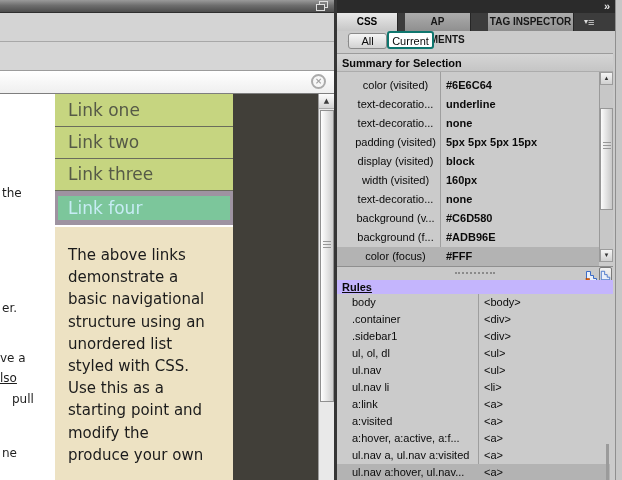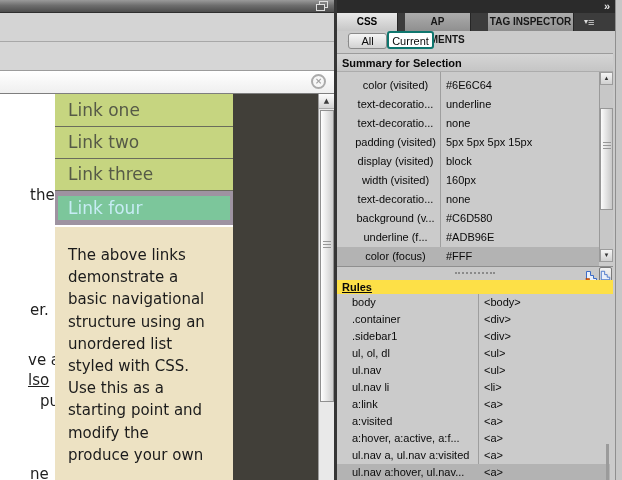--- a/index.html
+++ b/index.html
@@ -27,21 +27,21 @@
   .nav-col{position:absolute;left:55px;top:0;width:178px;}
   .nav-item{height:33px;line-height:32px;padding-left:13px;background:#C6D580;
     border-bottom:1px solid #6B6D5C;font-size:17px;color:#565A47;}
   .nav-item.n2,.nav-item.n3{height:32px;line-height:31px;}
   .nav-item.sel{height:34px;background:#9E93A1;border-bottom:none;position:relative;padding:0;}
   .nav-sel-box{position:absolute;left:3px;right:3px;top:5px;bottom:5px;background:#7CC69B;
     line-height:24px;padding-left:10px;font-size:17px;color:#C6ECF4;}
 
   .content-col{position:absolute;left:55px;top:133px;width:178px;height:253px;background:#EDE2C3;}
   .para{padding:17px 0 0 13px;font-size:15px;line-height:22.2px;color:#1B1B1B;}
-  .frag{position:absolute;font-size:15px;color:#1E1E1E;white-space:pre;margin-left:28px;}
+  .frag{position:absolute;font-size:12px;color:#1E1E1E;white-space:pre;}
 
   .doc-scroll{position:absolute;left:318px;top:0;width:16px;height:386px;background:#E9E9E9;border-left:1px solid #9C9C9C;}
   .doc-scroll .sbtn{height:15px;background:linear-gradient(#FDFDFD,#D4D4D4);border-bottom:1px solid #ABABAB;
     text-align:center;font-size:7px;line-height:15px;color:#3B3B3B;}
   .doc-thumb{position:absolute;left:1px;top:16px;width:14px;height:292px;
     background:linear-gradient(90deg,#FFFFFF,#CDCDCD);border:1px solid #909090;}
   .grip{position:absolute;left:50%;transform:translateX(-50%);width:8px;height:9px;
     background:repeating-linear-gradient(#979797 0 1px,rgba(0,0,0,0) 1px 3px);}
   .doc-thumb .grip{top:130px;}
 
@@ -64,28 +64,28 @@
 
   .mode-all{position:absolute;left:11px;top:33px;width:39px;height:16px;border:1px solid #8A8A8A;border-radius:3px;
     background:linear-gradient(#F6F6F6,#D2D2D2);text-align:center;line-height:14px;}
   .mode-current{position:absolute;left:50px;top:31px;width:47px;height:18px;border:2px solid #0f766e;border-radius:3px;
     background:#FFFFFF;text-align:center;line-height:16px;}
   .hline{position:absolute;left:0;top:53px;width:276px;height:1px;background:#9C9C9C;}
 
   .sec-header{position:absolute;left:0;width:276px;height:18px;line-height:18px;padding-left:5px;
     font-weight:bold;background:linear-gradient(#D5D5D5,#C5C5C5);border-bottom:1px solid #ACACAC;}
   .sum-header{top:54px;}
-  .rules-header{top:280px;height:14px;line-height:14px;background:#fde047;border-bottom:none;text-decoration:underline;}
+  .rules-header{top:280px;height:14px;line-height:14px;background:#c4b5fd;border-bottom:none;text-decoration:underline;}
 
   .sum-list{position:absolute;left:0;top:72px;width:262px;height:194px;text-align:center;}
   .sum-list::before{content:"";position:absolute;left:103px;top:0;bottom:3px;width:1px;background:#9E9E9E;}
   .srow{position:relative;height:19px;line-height:19px;}
   .srow.first{margin-top:4px;}
   .srow .prop{position:absolute;left:15px;width:87px;overflow:hidden;white-space:nowrap;}
-  .srow .val{position:absolute;left:109px;white-space:nowrap;}
+  .srow .val{position:absolute;left:109px;white-space:nowrap;font-weight:bold;}
   .srow.selected{background:#B3B3B3;}
 
   .sum-scroll{position:absolute;left:262px;top:72px;width:14px;height:190px;background:#C7C7C7;border-left:1px solid #9A9A9A;}
   .sum-scroll .sbtn{position:absolute;left:0;width:13px;height:13px;background:linear-gradient(#F5F5F5,#D0D0D0);
     border:1px solid #9C9C9C;text-align:center;font-size:6px;line-height:11px;color:#333;}
   .sum-scroll .up{top:0;}
   .sum-scroll .down{bottom:0;}
   .sum-thumb{position:absolute;left:0;top:36px;width:13px;height:102px;
     background:linear-gradient(90deg,#FCFCFC,#C8C8C8);border:1px solid #979797;}
   .sum-thumb .grip{top:33px;}
@@ -124,21 +124,21 @@
   </div>
 
   <div class="viewport">
     <div class="page-dark"></div>
 
     <span class="frag" style="left:2px;top:92px;">the</span>
     <span class="frag" style="left:2px;top:207px;text-align:right;">er.</span>
     <span class="frag" style="left:0px;top:257px;">ve a</span>
     <span class="frag" style="left:0px;top:277px;text-decoration:underline;">lso</span>
     <span class="frag" style="left:12px;top:298px;">pull</span>
-    <span class="frag" style="left:2px;top:371px;">ne</span>
+    <span class="frag" style="left:2px;top:352px;">ne</span>
 
     <div class="nav-col">
       <div class="nav-item n1">Link one</div>
       <div class="nav-item n2">Link two</div>
       <div class="nav-item n3">Link three</div>
       <div class="nav-item sel">
         <div class="nav-sel-box">Link four</div>
       </div>
     </div>
 
@@ -212,21 +212,21 @@
         </div>
       <div class="srow">
           <span class="prop">text-decoratio...</span>
           <span class="val">none</span>
         </div>
       <div class="srow">
           <span class="prop">background (v...</span>
           <span class="val">#C6D580</span>
         </div>
       <div class="srow">
-          <span class="prop">underline (f...</span>
+          <span class="prop">background (f...</span>
           <span class="val">#ADB96E</span>
         </div>
       <div class="srow selected">
           <span class="prop">color (focus)</span>
           <span class="val">#FFF</span>
         </div>
     </div>
 
     <div class="sum-scroll">
       <div class="sbtn up">▲</div>

